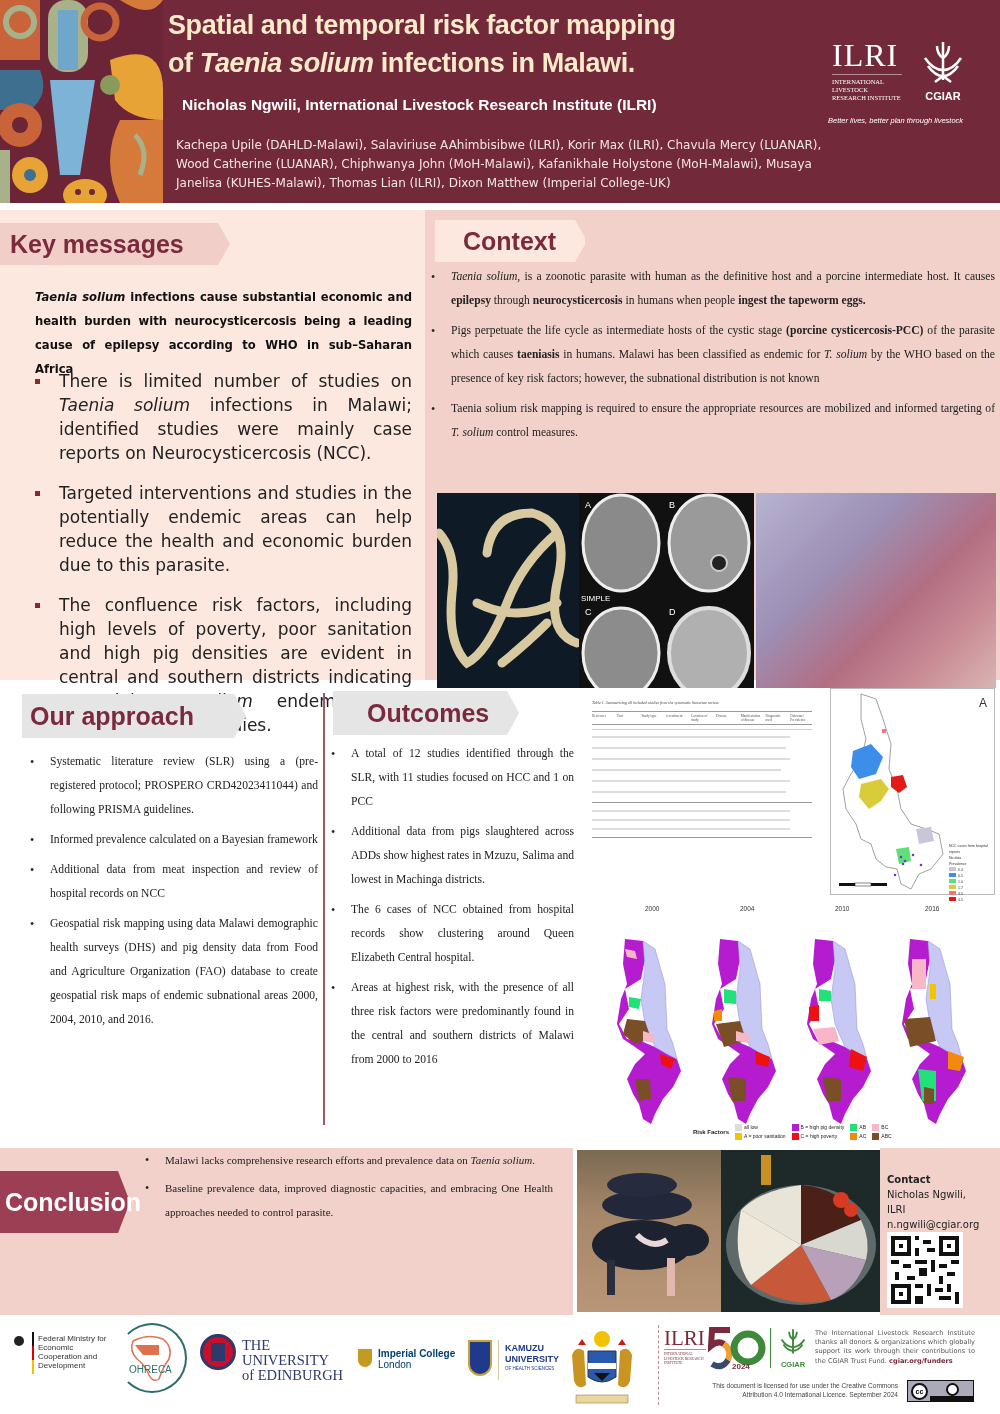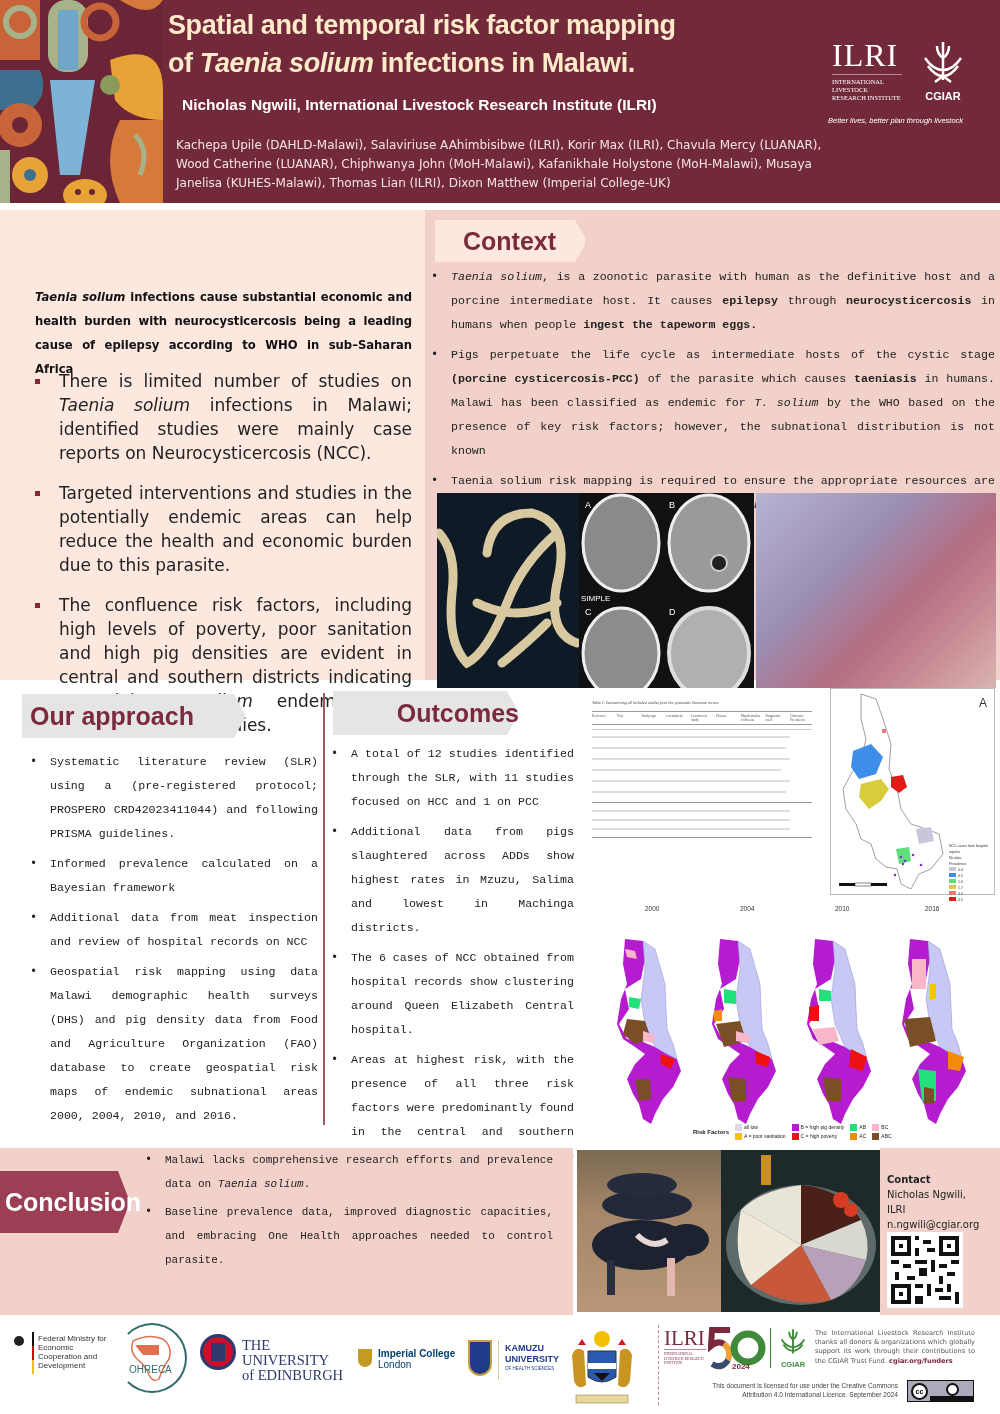--- a/index.html
+++ b/index.html
@@ -25,21 +25,21 @@
   .banner { position: absolute; height: 42px; font-weight: bold; font-size: 25px; color: #7a2a3c; line-height: 42px; }
   .banner .shape { position: absolute; left: 0; top: 0; height: 42px; }
   .banner .txt { position: relative; }
   #key .lead { position: absolute; left: 35px; top: 75px; width: 377px; font-family: "DejaVu Sans", sans-serif; font-size: 11.6px; line-height: 24px; font-weight: bold; text-align: justify; color: #111; }
   .sq-list { position: absolute; list-style: none; font-family: "DejaVu Sans", sans-serif; font-size: 17px; line-height: 24px; color: #222; text-align: justify; }
   .sq-list li { position: relative; padding-left: 24px; margin-bottom: 14px; }
   .sq-list li::before { content: ""; position: absolute; left: 0; top: 10px; width: 5px; height: 5px; background: #8b2436; }
 
   
   #context { left: 425px; top: 210px; width: 575px; height: 470px; background: #f1d1ca; }
-  .dot-list { position: absolute; list-style: none; font-family: Liberation Mono, monospace; font-size: 11.6px; line-height: 24px; color: #222; text-align: justify; }
+  .dot-list { position: absolute; list-style: none; font-family: Liberation Serif, serif; font-size: 11.6px; line-height: 24px; color: #222; text-align: justify; }
   .dot-list li { position: relative; padding-left: 22px; margin-bottom: 6px; }
   .dot-list li::before { content: "\2022"; position: absolute; left: 2px; top: 0; font-size: 12px; }
   .photo { position: absolute; overflow: hidden; }
 
   
   .gray-banner { position: absolute; height: 44px; font-weight: bold; font-size: 25px; color: #7a2a3c; line-height: 44px; }
   #divider { left: 323px; top: 693px; width: 2px; height: 432px; background: #9c5a66; }
 
   
   #conclusion { left: 0; top: 1148px; width: 573px; height: 167px; background: #f1d1ca; }
@@ -97,20 +97,26 @@
         <path d="M5 26 Q12 36 20 36 Q28 36 35 26"></path>
         <path d="M12 42 L20 36 L28 42"></path>
       </g>
     </svg>
     <div class="lbl">CGIAR</div>
   </div>
   <div id="tagline" class="abs">Better lives, better plan through livestock</div>
 </div>
 
 <div id="key" class="abs">
+  <div class="banner" style="left:0;top:13px;width:232px;">
+    <svg class="shape" width="232" height="42">
+        <polygon points="0,0 218,0 230,21 218,42 0,42" fill="#f1cfc8"></polygon>
+      </svg>
+    <span class="txt" style="padding-left:10px;">Key messages</span>
+  </div>
   <div class="lead"><i>Taenia solium</i><span> infections cause substantial economic and health burden with neurocysticercosis being a leading cause of epilepsy according to WHO in sub–Saharan Africa</span></div>
   <ul class="sq-list" style="left:35px;top:159px;width:377px;">
     <li><span>There is limited number of studies on </span><i>Taenia solium</i><span> infections in Malawi; identified studies were mainly case reports on Neurocysticercosis (NCC).</span></li>
     <li style="margin-top:16px;"><span>Targeted interventions and studies in the potentially endemic areas can help reduce the health and economic burden due to this parasite.</span></li>
     <li style="margin-top:16px;"><span>The confluence risk factors, including high levels of poverty, poor sanitation and high pig densities are evident in central and southern districts indicating potential </span><i>T. solium</i><span> endemic area requiring further studies.</span></li>
   </ul>
 </div>
 
 <div id="context" class="abs">
   <div class="banner" style="left:10px;top:10px;width:150px;">
@@ -159,21 +165,21 @@
   <span style="position:relative;padding-left:8px;">Our approach</span>
 </div>
 <ul class="dot-list" style="left:28px;top:750px;width:290px;">
   <li>Systematic literature review (SLR) using a (pre-registered protocol; PROSPERO CRD42023411044) and following PRISMA guidelines.</li>
   <li>Informed prevalence calculated on a Bayesian framework</li>
   <li>Additional data from meat inspection and review of hospital records on NCC</li>
   <li>Geospatial risk mapping using data Malawi demographic health surveys (DHS) and pig density data from Food and Agriculture Organization (FAO) database to create geospatial risk maps of endemic subnational areas 2000, 2004, 2010, and 2016.</li>
 </ul>
 <div id="divider" class="abs"></div>
 
-<div class="gray-banner" style="left:333px;top:691px;width:186px;text-align:right;">
+<div class="gray-banner" style="left:333px;top:691px;width:186px;">
   <svg style="position:absolute;left:0;top:0;" width="186" height="44">
       <polygon points="0,0 174,0 186,22 174,44 0,44" fill="#e5e5e5"></polygon>
     </svg>
   <span style="position:relative;padding-left:34px;">Outcomes</span>
 </div>
 <ul class="dot-list" style="left:329px;top:742px;width:245px;">
   <li>A total of 12 studies identified through the SLR, with 11 studies focused on HCC and  1 on PCC</li>
   <li>Additional data from pigs slaughtered across ADDs show highest rates in Mzuzu, Salima and lowest in Machinga districts.</li>
   <li>The 6 cases of NCC obtained from hospital records show clustering around Queen Elizabeth Central hospital.</li>
   <li>Areas at highest risk, with the presence of all three risk factors were predominantly found in the central and southern districts of Malawi from 2000 to 2016</li>

